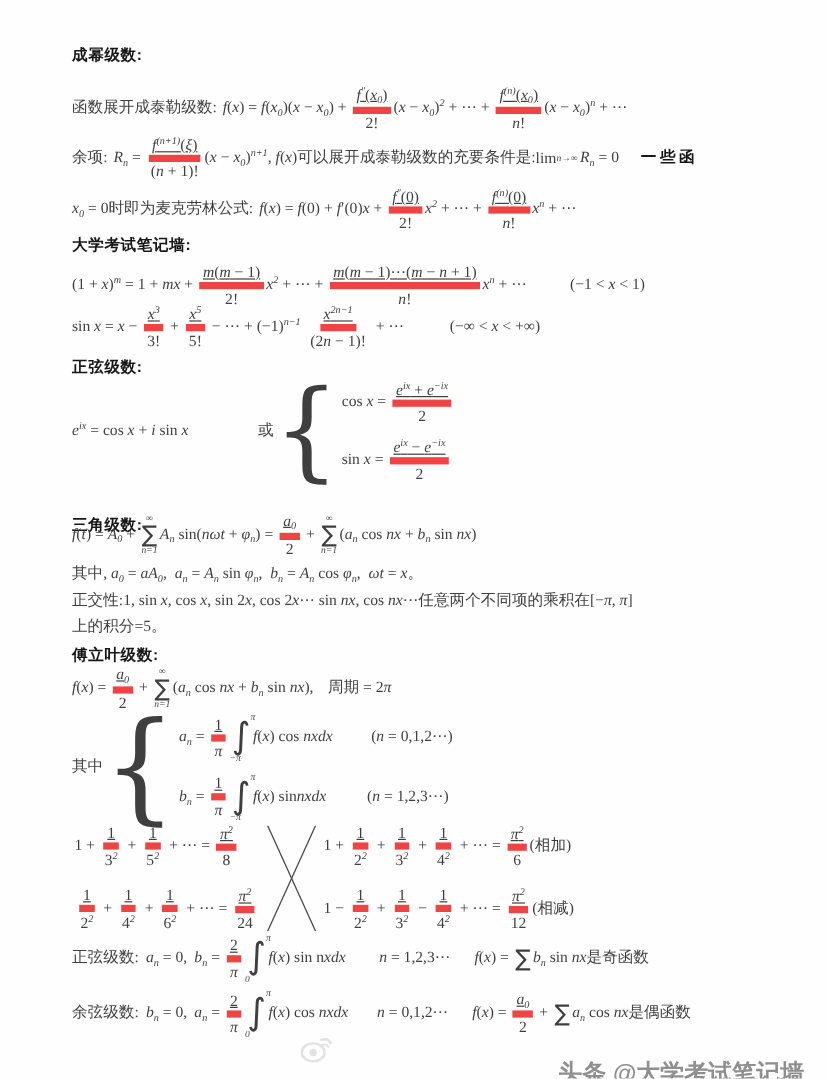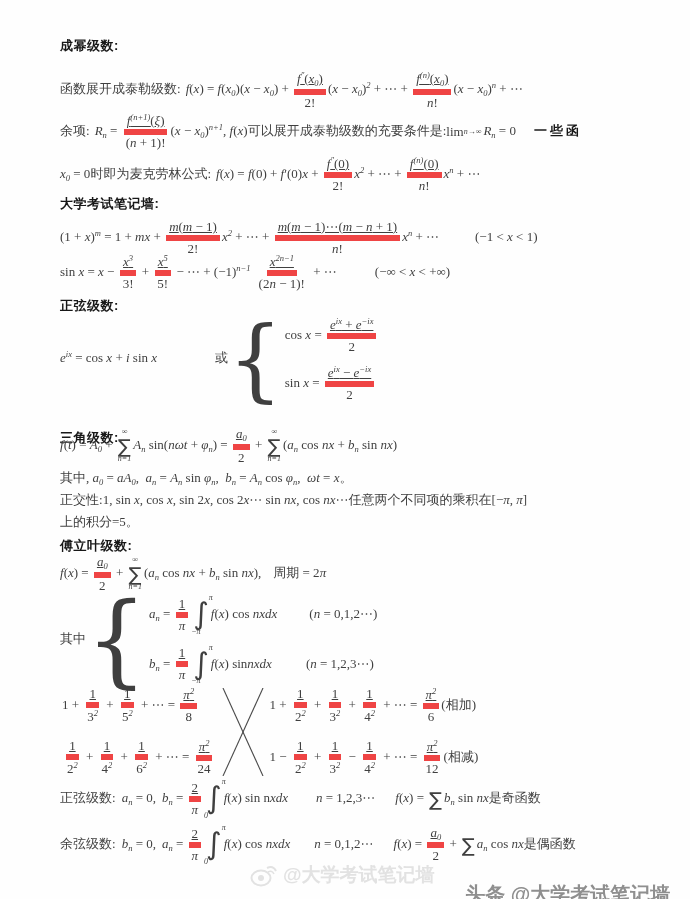--- a/index.html
+++ b/index.html
@@ -112,20 +112,19 @@
 
   <div class="line" style="top:824px"><span class="mc">余弦级数:</span><span class="msp" style="width: 6px;"></span><span class="mi">b</span><span class="msub">n</span><span class="mr"> = 0,</span><span class="msp" style="width: 6px;"></span><span class="mi">a</span><span class="msub">n</span><span class="mr"> = </span><span class="mfrac"><span class="fn"><span class="mr">2</span></span><span class="fd"><span class="mi">π</span></span></span><span class="msp" style="width: 1px;"></span><span class="mint"><span class="itop">π</span><span class="isym">∫</span><span class="ibot">0</span></span><span class="mi">f</span><span class="mr">(</span><span class="mi">x</span><span class="mr">) cos </span><span class="mi">nxdx</span><span class="msp" style="width: 24px;"></span><span class="mi">n</span><span class="mr"> = 0,1,2⋯</span><span class="msp" style="width: 20px;"></span><span class="mi">f</span><span class="mr">(</span><span class="mi">x</span><span class="mr">) = </span><span class="mfrac"><span class="fn"><span class="mi">a</span><span class="msub">0</span></span><span class="fd"><span class="mr">2</span></span></span><span class="mr"> + </span><span class="mop"><span class="osym">∑</span></span><span class="mi">a</span><span class="msub">n</span><span class="mr"> cos </span><span class="mi">nx</span><span class="mc">是偶函数</span></div>
 
   <div class="wm-faint">
     <svg width="28" height="24" viewBox="0 0 28 24">
       <ellipse cx="11" cy="15" rx="9.5" ry="7.5" fill="none" stroke="#e2e2e2" stroke-width="2"></ellipse>
       <circle cx="11" cy="15" r="3" fill="#e2e2e2"></circle>
       <path d="M17 5 q6 -3 9 3" fill="none" stroke="#e2e2e2" stroke-width="2"></path>
       <path d="M18 9 q4 -2 6 2" fill="none" stroke="#e2e2e2" stroke-width="1.5"></path>
     </svg>
-    <span>@大学考试笔记墙</span>
   </div>
 
   <div class="wm-dark">
     <span>头条 @大学考试笔记墙</span>
   </div>
 
 </div>
 
 </body></html>

